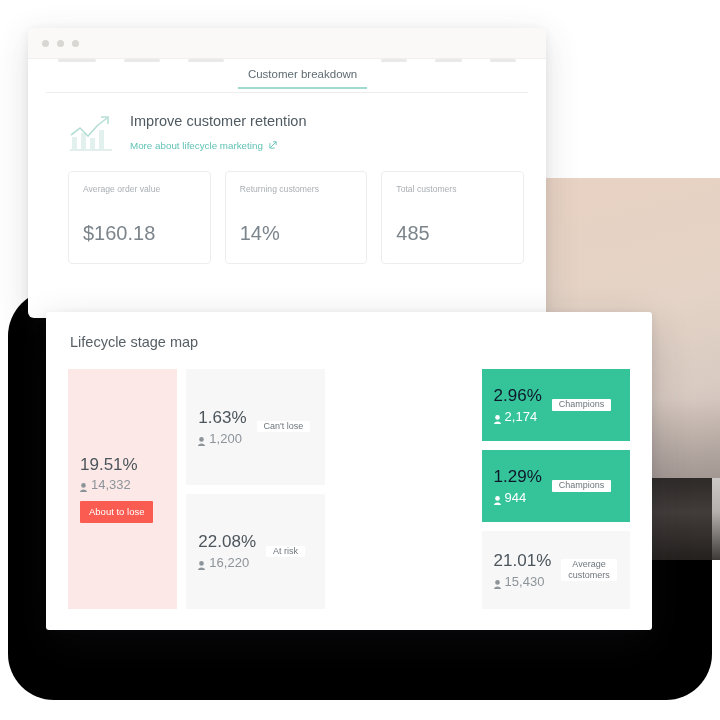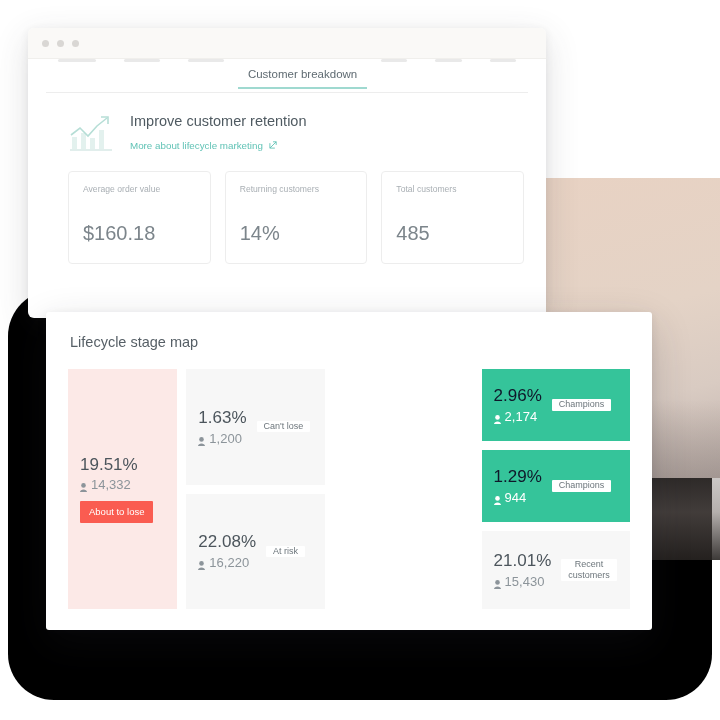--- a/index.html
+++ b/index.html
@@ -468,21 +468,21 @@
               <div class="count">
                 <span class="person">
                   <svg viewBox="0 0 7 9" width="7" height="9">
                       <circle cx="3.5" cy="2.4" r="2.3" fill="#8c949a"></circle>
                       <path d="M0 9 C0 5.6 7 5.6 7 9 Z" fill="#8c949a"></path>
                     </svg>
                 </span>
                 <span>15,430</span>
               </div>
             </div>
-            <div class="badge">Recent
+            <div class="badge">Average
 customers</div>
           </div>
         </div>
       </div>
 
     </div>
   </div>
 
 </div>
 

